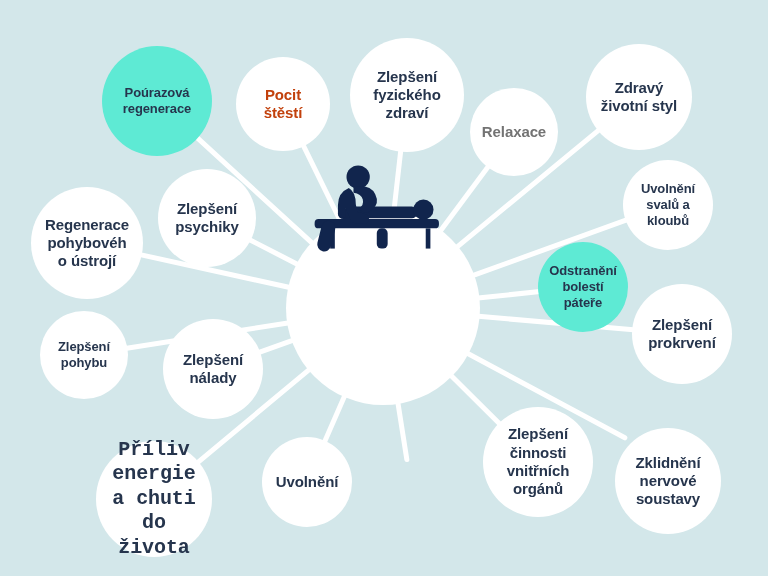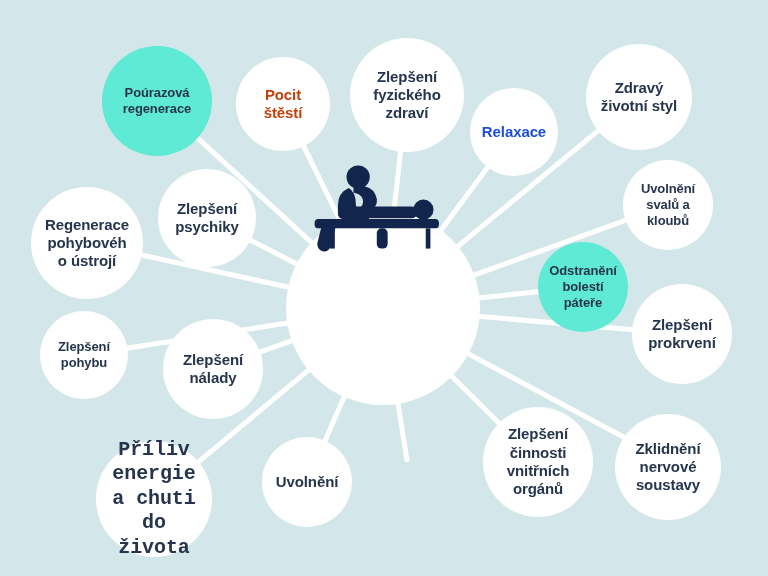--- a/index.html
+++ b/index.html
@@ -117,42 +117,42 @@
     </div>
     <div class="bubble" style="left: 236px; top: 57px; width: 94px; height: 94px; font-size: 15px; background: rgb(255, 255, 255); color: #c2410c;">
       <span>Pocit
 štěstí</span>
     </div>
     <div class="bubble" style="left: 350px; top: 38px; width: 114px; height: 114px; font-size: 15px; background: rgb(255, 255, 255); color: rgb(38, 53, 77);">
       <span>Zlepšení
 fyzického
 zdraví</span>
     </div>
-    <div class="bubble" style="left: 470px; top: 88px; width: 88px; height: 88px; font-size: 15px; background: rgb(255, 255, 255); color: #1d4ed8;">
+    <div class="bubble" style="left: 470px; top: 88px; width: 88px; height: 88px; font-size: 15px; background: rgb(255, 255, 255); color: #737373;">
       <span>Relaxace</span>
     </div>
     <div class="bubble" style="left: 586px; top: 44px; width: 106px; height: 106px; font-size: 15px; background: rgb(255, 255, 255); color: rgb(38, 53, 77);">
       <span>Zdravý
 životní styl</span>
     </div>
     <div class="bubble" style="left: 623px; top: 160px; width: 90px; height: 90px; font-size: 13px; background: rgb(255, 255, 255); color: rgb(38, 53, 77);">
       <span>Uvolnění
 svalů a
 kloubů</span>
     </div>
     <div class="bubble" style="left: 538px; top: 242px; width: 90px; height: 90px; font-size: 13px; background: #5eead4; color: rgb(38, 53, 77);">
       <span>Odstranění
 bolestí
 páteře</span>
     </div>
     <div class="bubble" style="left: 632px; top: 284px; width: 100px; height: 100px; font-size: 15px; background: rgb(255, 255, 255); color: rgb(38, 53, 77);">
       <span>Zlepšení
 prokrvení</span>
     </div>
-    <div class="bubble" style="left: 615px; top: 414px; width: 106px; height: 106px; font-size: 15px; background: rgb(255, 255, 255); color: rgb(38, 53, 77);">
+    <div class="bubble" style="left: 615px; top: 428px; width: 106px; height: 106px; font-size: 15px; background: rgb(255, 255, 255); color: rgb(38, 53, 77);">
       <span>Zklidnění
 nervové
 soustavy</span>
     </div>
     <div class="bubble" style="left: 483px; top: 407px; width: 110px; height: 110px; font-size: 15px; background: rgb(255, 255, 255); color: rgb(38, 53, 77);">
       <span>Zlepšení
 činnosti
 vnitřních
 orgánů</span>
     </div>

